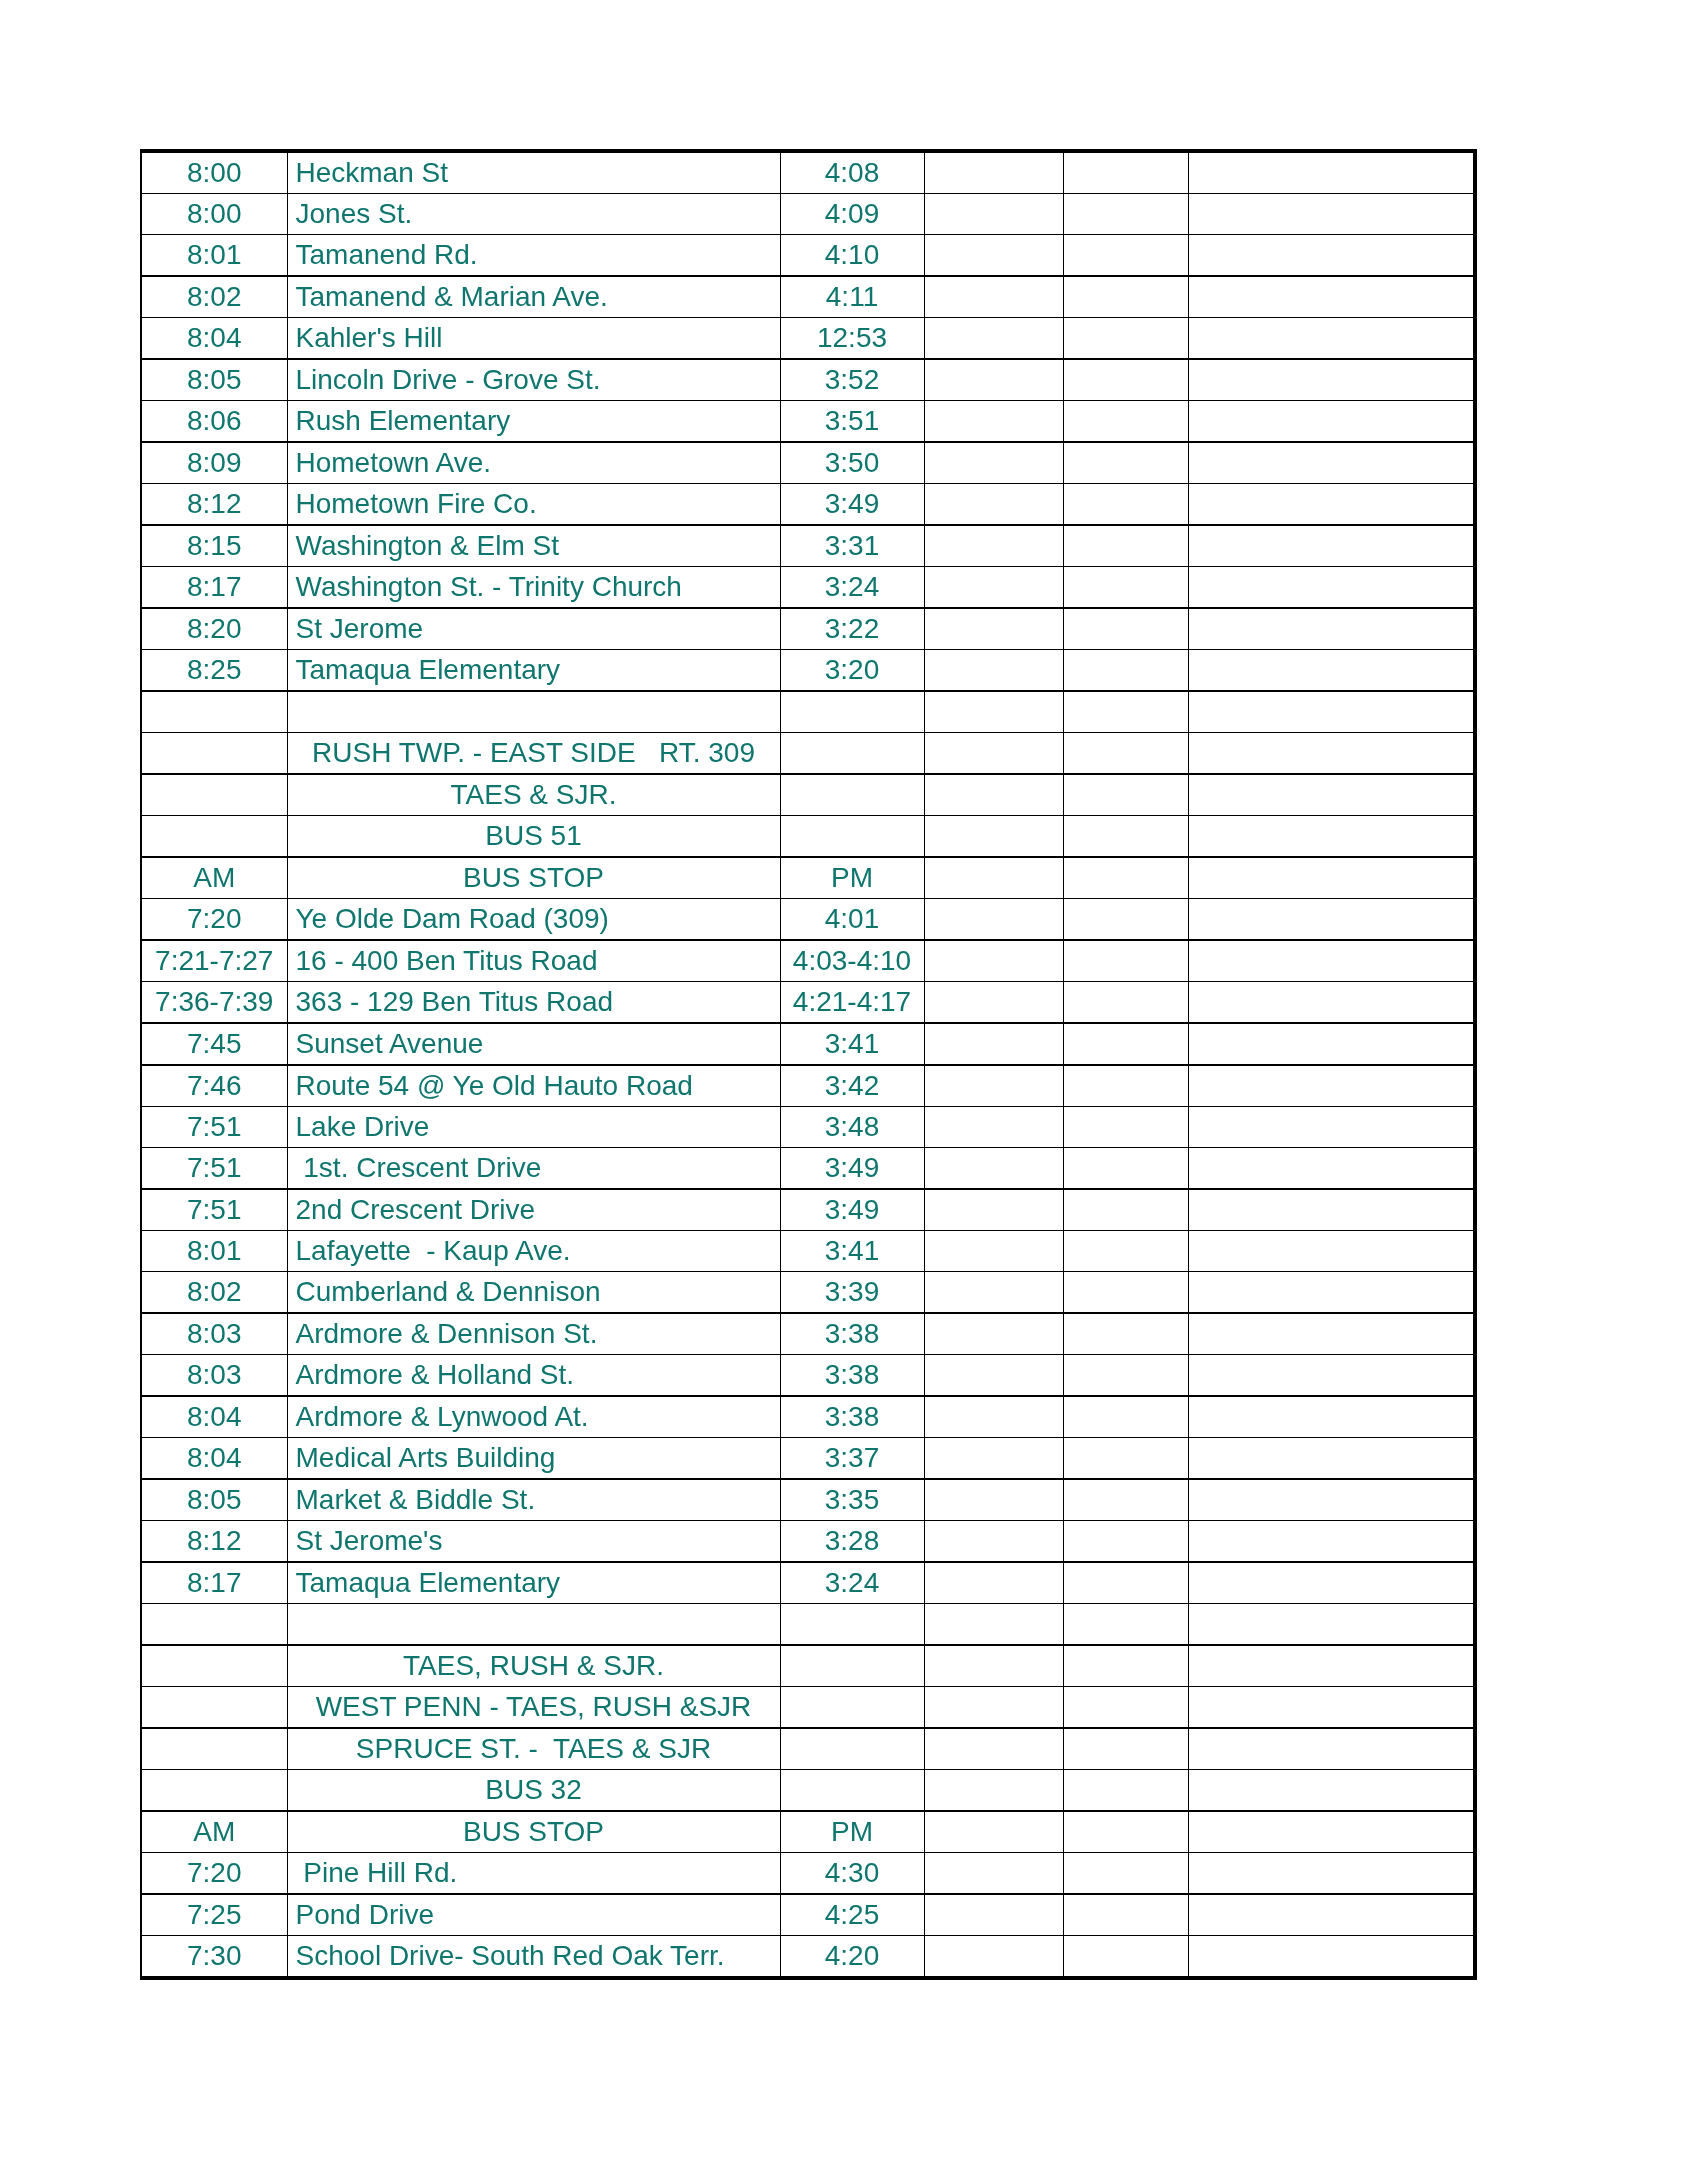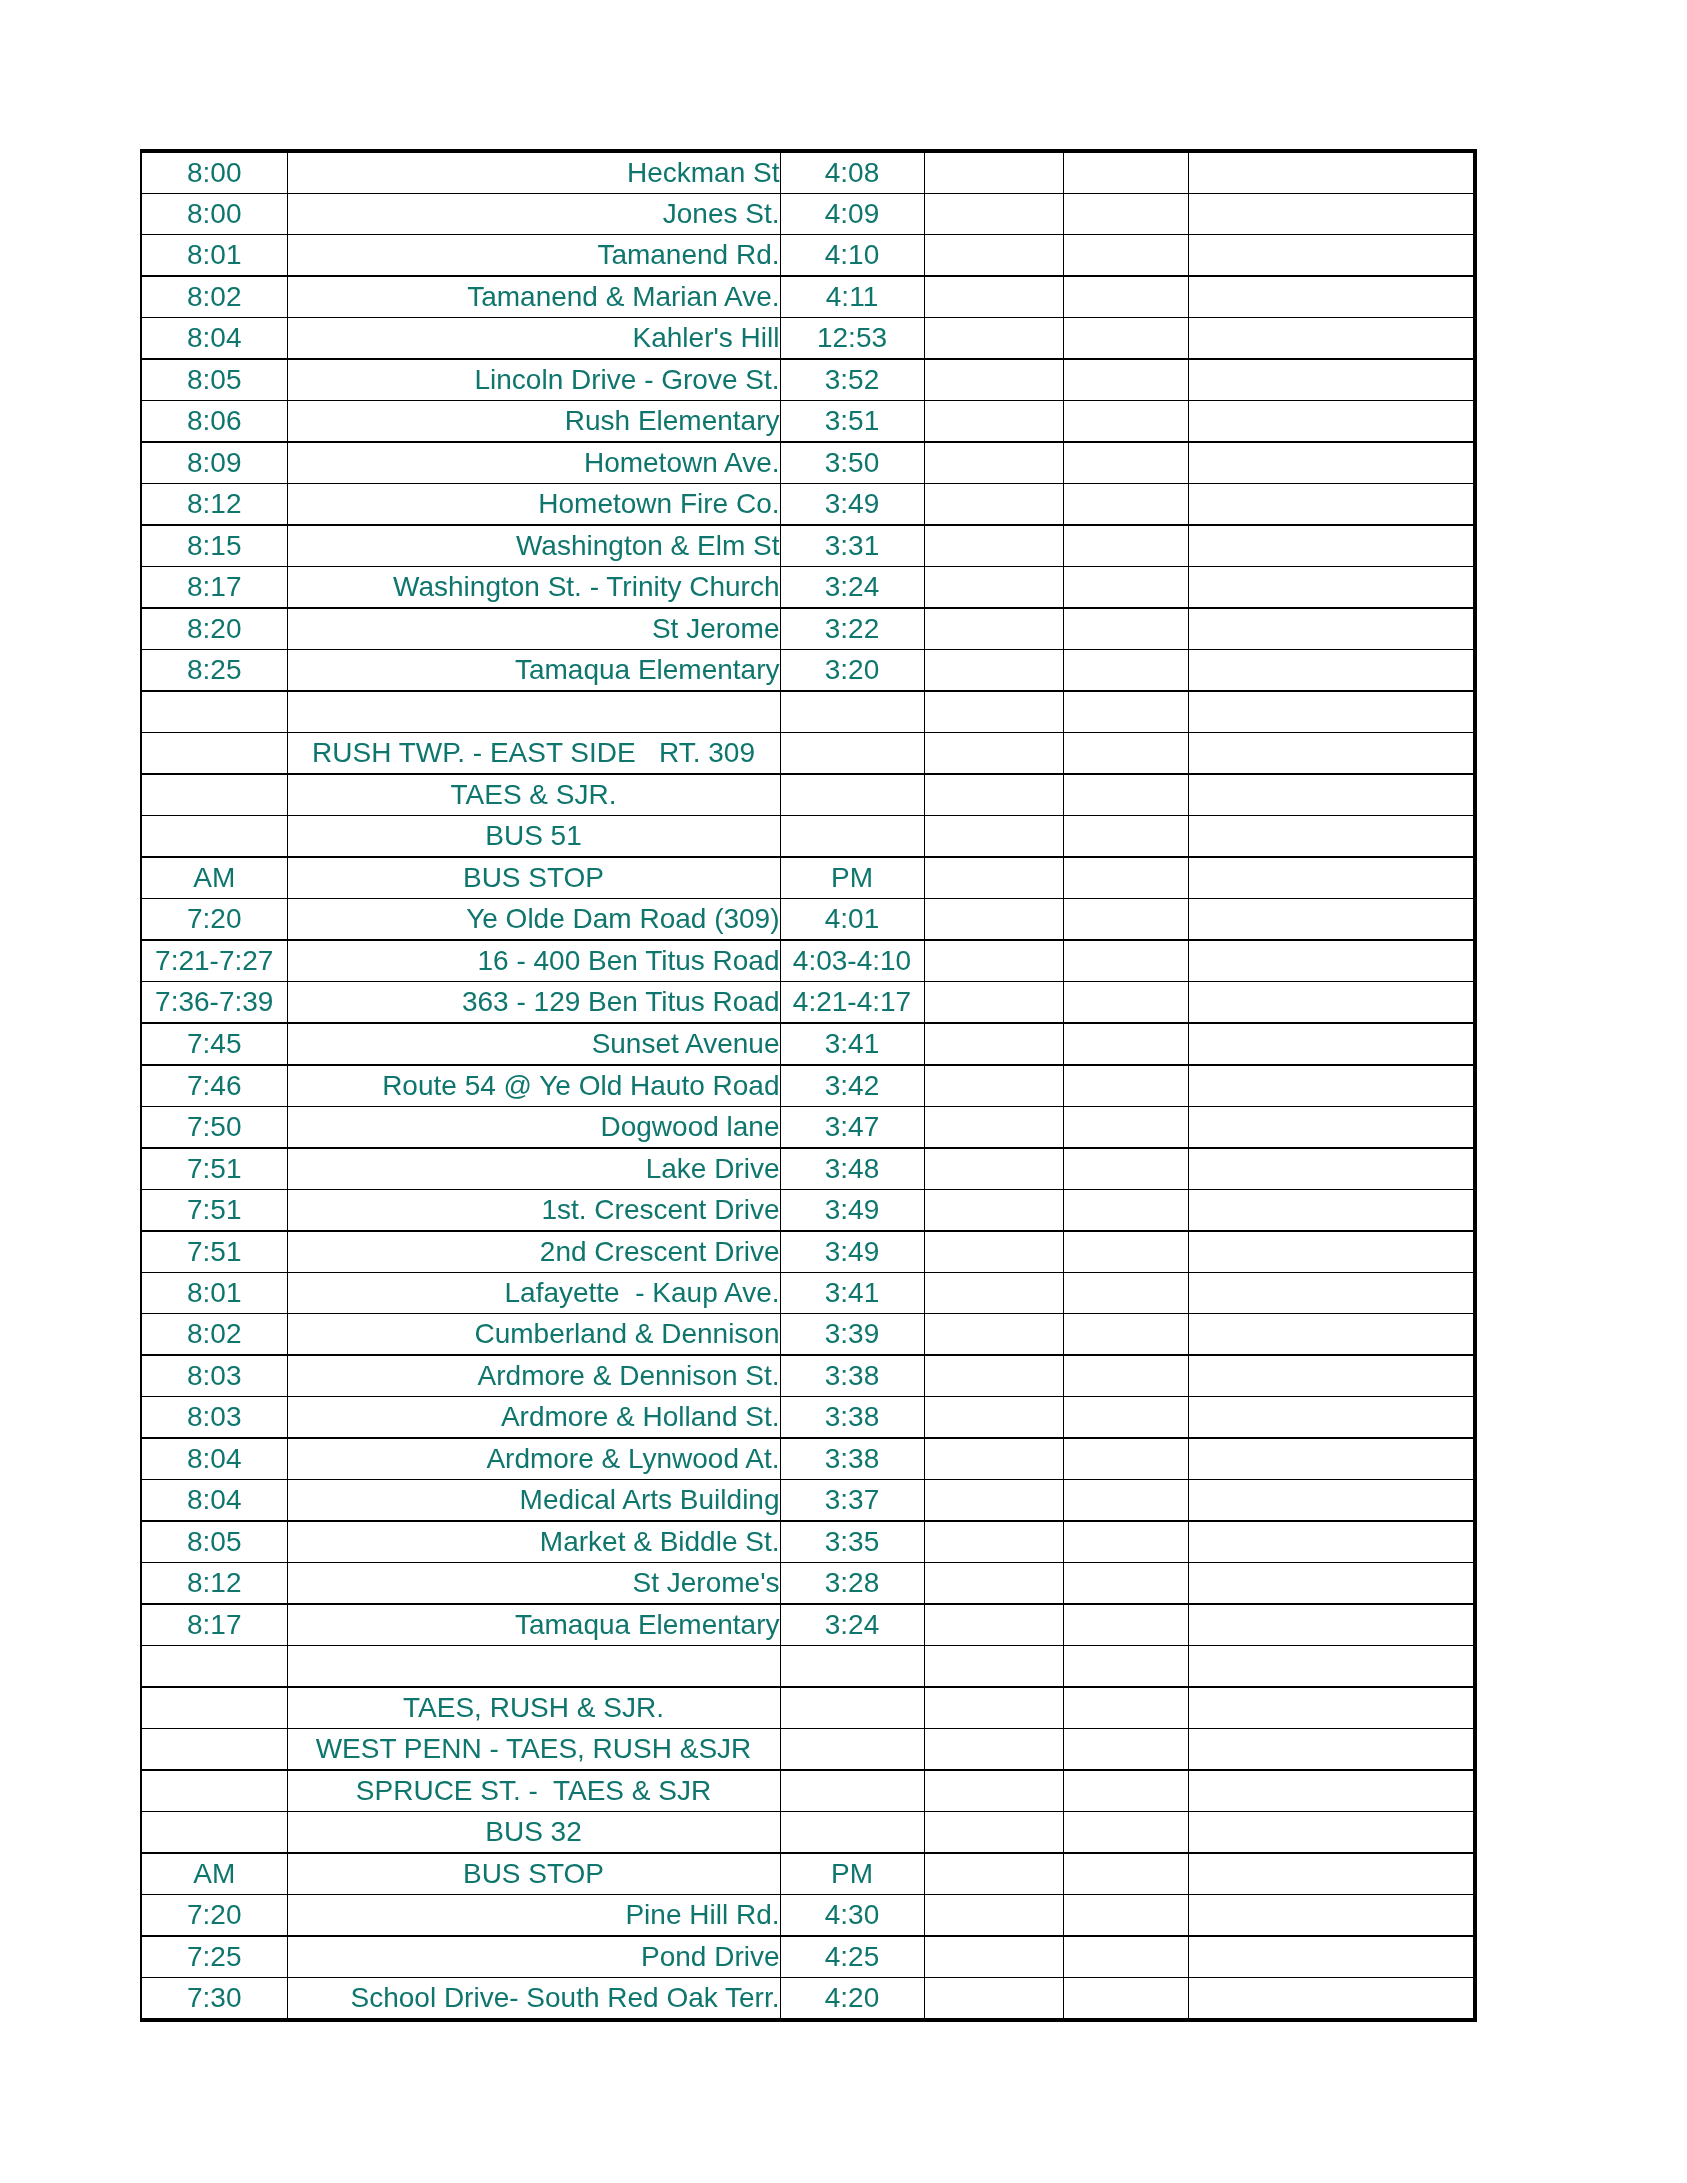--- a/index.html
+++ b/index.html
@@ -37,21 +37,21 @@
   
   table.schedule tr:first-child td { border-top-width: 4px; }
   table.schedule tr:last-child td { border-bottom-width: 4px; }
   table.schedule td:first-child { border-left-width: 2px; }
   table.schedule td:last-child { border-right-width: 4px; }
 
   table.schedule td.am,
   table.schedule td.pm,
   table.schedule td.hdr,
   table.schedule td.title { text-align: center; }
-  table.schedule td.stop { text-align: right; padding-left: 8px; }
+  table.schedule td.stop { text-align: left; padding-left: 8px; }
 </style>
 </head>
 <body>
 
 <table class="schedule">
   <colgroup>
     <col style="width:146px">
       <col style="width:493px">
       <col style="width:144px">
     <col style="width:139px">
@@ -236,28 +236,20 @@
         <td class="extra"></td>
       </tr>
       <tr>
         <td class="am">7:46</td>
         <td class="stop">Route 54 @ Ye Old Hauto Road</td>
         <td class="pm">3:42</td>
         <td class="extra"></td>
         <td class="extra"></td>
         <td class="extra"></td>
       </tr>
-      <tr class="tb">
-        <td class="am">7:50</td>
-        <td class="stop">Dogwood lane</td>
-        <td class="pm">3:47</td>
-        <td class="extra"></td>
-        <td class="extra"></td>
-        <td class="extra"></td>
-      </tr>
       <tr>
         <td class="am">7:51</td>
         <td class="stop">Lake Drive</td>
         <td class="pm">3:48</td>
         <td class="extra"></td>
         <td class="extra"></td>
         <td class="extra"></td>
       </tr>
       <tr class="tb">
         <td class="am">7:51</td>

